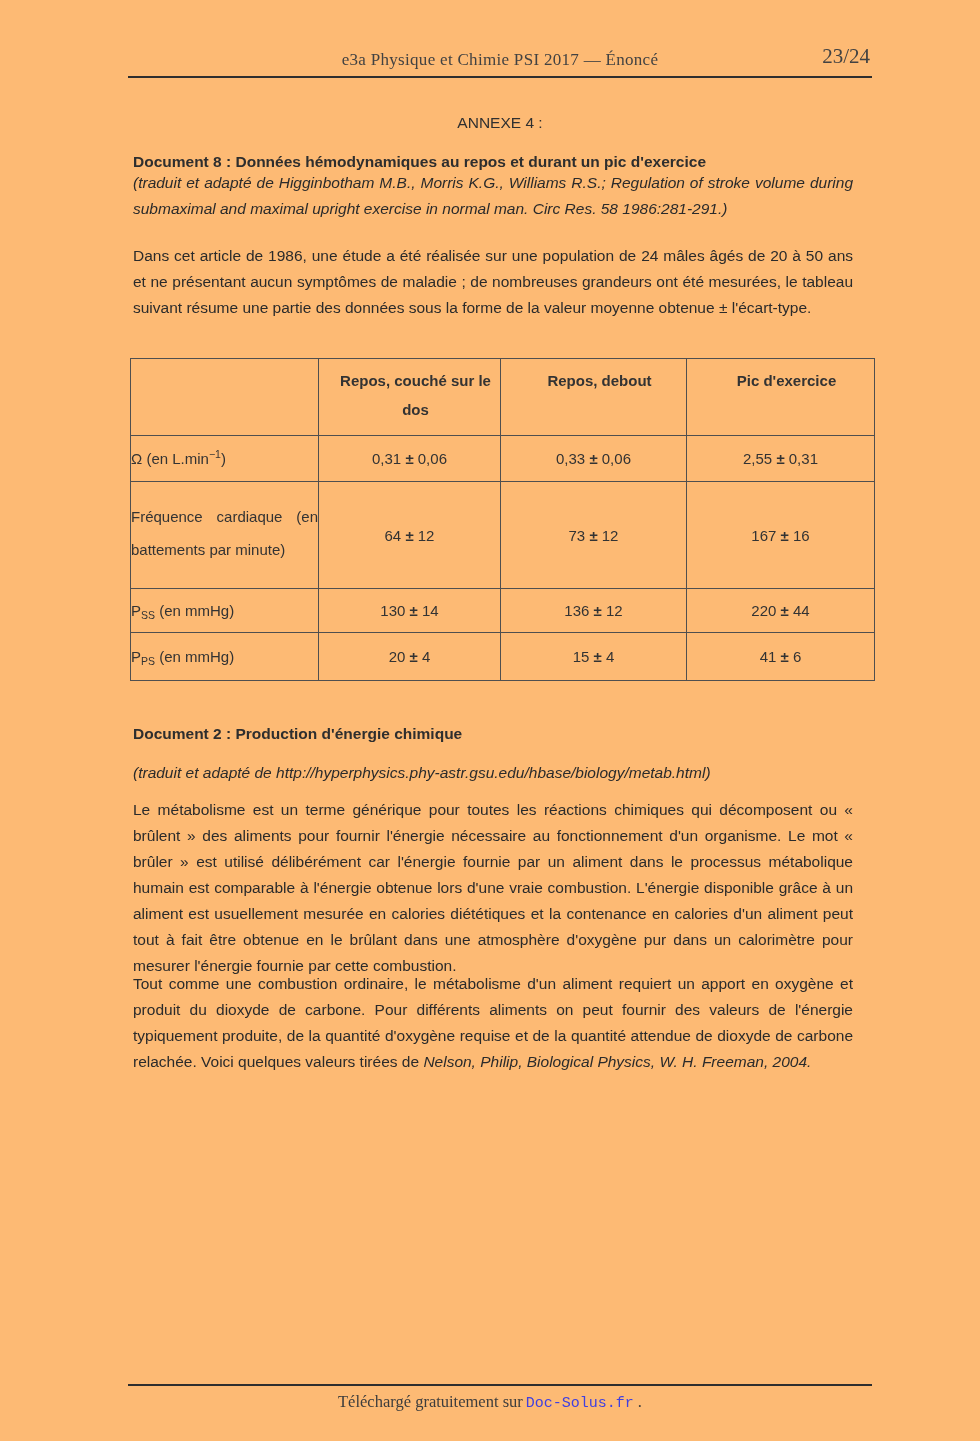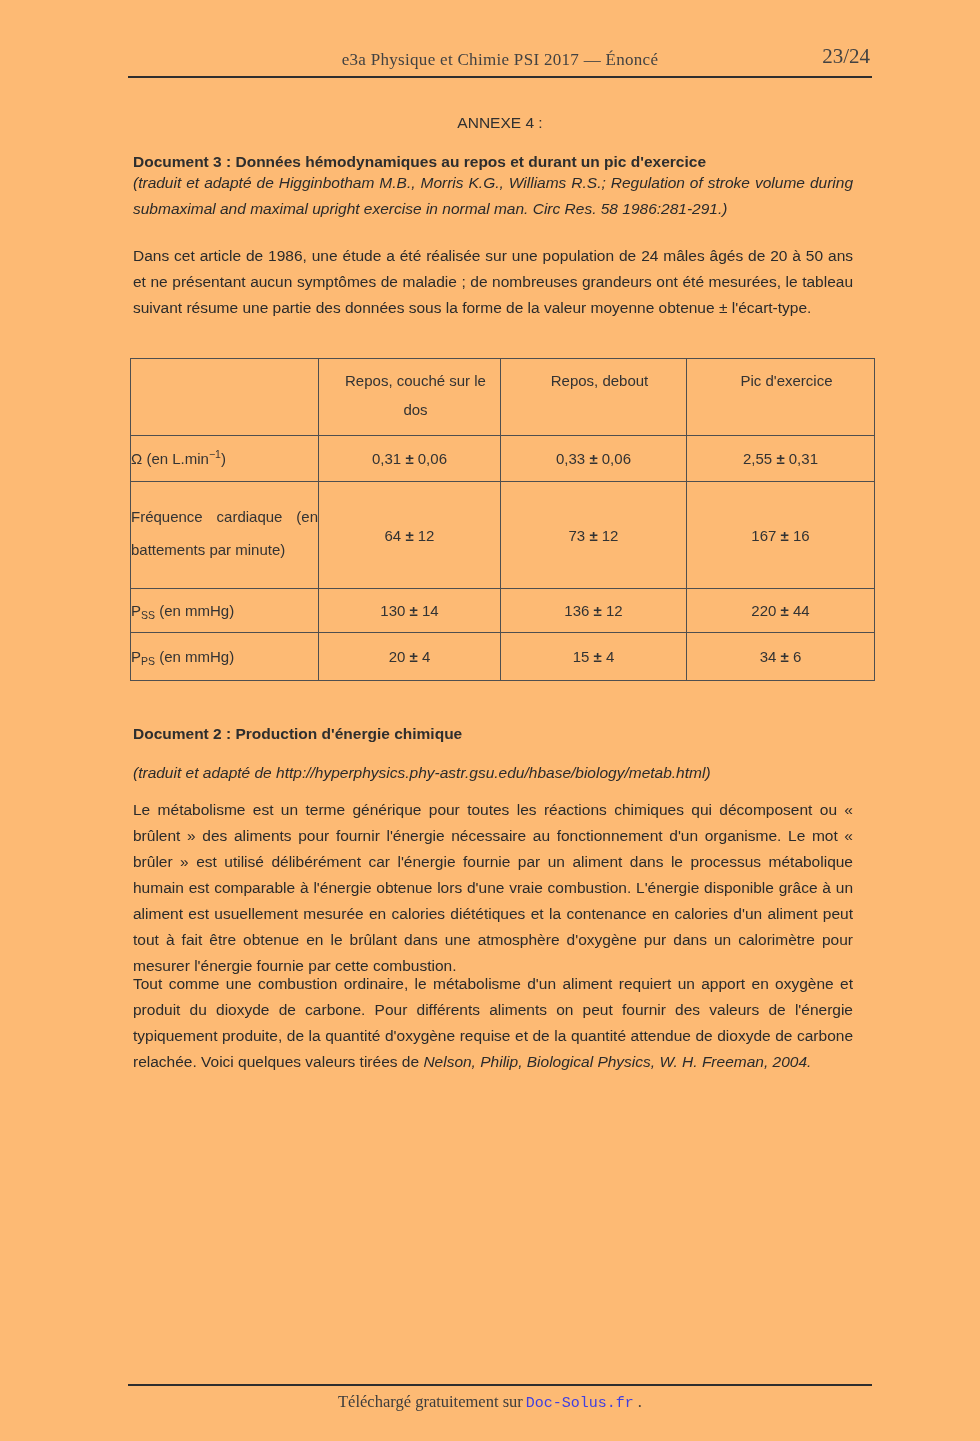--- a/index.html
+++ b/index.html
@@ -49,21 +49,21 @@
   .data-table col.c0{width:188px;}
   .data-table col.c1{width:182px;}
   .data-table col.c2{width:186px;}
   .data-table col.c3{width:188px;}
   .r-head{height:77px;}
   .r0{height:46px;}
   .r1{height:107px;}
   .r2{height:44px;}
   .r3{height:48px;}
   .data-table th{
-    font-weight:normal;vertical-align:top;text-align:center;
+    font-weight:bold;vertical-align:top;text-align:center;
     padding:7px 8px 0 20px;line-height:29px;
   }
   .label-cell{
     text-align:justify;vertical-align:middle;
     padding:4px 8px;line-height:29px;
   }
   .value-cell{text-align:center;vertical-align:middle;}
   .pm{font-weight:bold;}
   .data-table sub{font-size:10.5px;vertical-align:-3px;}
   .data-table sup{font-size:10.5px;vertical-align:6px;}
@@ -92,21 +92,21 @@
 <div class="page">
 
   <div class="header-bar">
     <div class="header-title">e3a Physique et Chimie PSI 2017 — Énoncé</div>
     <div class="page-number">23/24</div>
     <div class="header-rule"></div>
   </div>
 
   <div class="annexe">ANNEXE 4 :</div>
 
-  <div class="tblock bold-head doc1-heading">Document 3 : Données hémodynamiques au repos et durant un pic d'exercice</div>
+  <div class="tblock bold-head doc1-heading">Document 8 : Données hémodynamiques au repos et durant un pic d'exercice</div>
   <div class="tblock ital just doc1-citation">(traduit et adapté de Higginbotham M.B., Morris K.G., Williams R.S.; Regulation of stroke volume during submaximal and maximal upright exercise in normal man. Circ Res. 58 1986:281-291.)</div>
   <div class="tblock just doc1-intro">Dans cet article de 1986, une étude a été réalisée sur une population de 24 mâles âgés de 20 à 50 ans et ne présentant aucun symptômes de maladie ; de nombreuses grandeurs ont été mesurées, le tableau suivant résume une partie des données sous la forme de la valeur moyenne obtenue ± l'écart-type.</div>
 
   <table class="data-table">
     <colgroup>
         <col class="c0">
         <col class="c1">
         <col class="c2">
         <col class="c3">
       </colgroup>
@@ -132,21 +132,21 @@
     <tr class="r2">
       <td class="label-cell"><span>P</span><sup></sup><sub>SS</sub><span> (en mmHg)</span></td>
       <td class="value-cell"><span>130</span> <span class="pm">±</span> <span>14</span></td>
       <td class="value-cell"><span>136</span> <span class="pm">±</span> <span>12</span></td>
       <td class="value-cell"><span>220</span> <span class="pm">±</span> <span>44</span></td>
     </tr>
     <tr class="r3">
       <td class="label-cell"><span>P</span><sup></sup><sub>PS</sub><span> (en mmHg)</span></td>
       <td class="value-cell"><span>20</span> <span class="pm">±</span> <span>4</span></td>
       <td class="value-cell"><span>15</span> <span class="pm">±</span> <span>4</span></td>
-      <td class="value-cell"><span>34</span> <span class="pm">±</span> <span>6</span></td>
+      <td class="value-cell"><span>41</span> <span class="pm">±</span> <span>6</span></td>
     </tr>
   </tbody>
     </table>
 
   <div class="tblock bold-head doc2-heading">Document 2 : Production d'énergie chimique</div>
   <div class="tblock ital doc2-citation">(traduit et adapté de http://hyperphysics.phy-astr.gsu.edu/hbase/biology/metab.html)</div>
   <div class="tblock just doc2-para1">Le métabolisme est un terme générique pour toutes les réactions chimiques qui décomposent ou « brûlent » des aliments pour fournir l'énergie nécessaire au fonctionnement d'un organisme. Le mot « brûler » est utilisé délibérément car l'énergie fournie par un aliment dans le processus métabolique humain est comparable à l'énergie obtenue lors d'une vraie combustion. L'énergie disponible grâce à un aliment est usuellement mesurée en calories diététiques et la contenance en calories d'un aliment peut tout à fait être obtenue en le brûlant dans une atmosphère d'oxygène pur dans un calorimètre pour mesurer l'énergie fournie par cette combustion.</div>
   <div class="tblock just doc2-para2"><span>Tout comme une combustion ordinaire, le métabolisme d'un aliment requiert un apport en oxygène et produit du dioxyde de carbone. Pour différents aliments on peut fournir des valeurs de l'énergie typiquement produite, de la quantité d'oxygène requise et de la quantité attendue de dioxyde de carbone relachée. Voici quelques valeurs tirées de </span><span class="ital">Nelson, Philip, Biological Physics, W. H. Freeman, 2004.</span></div>
 
   <div class="footer-rule"></div>

